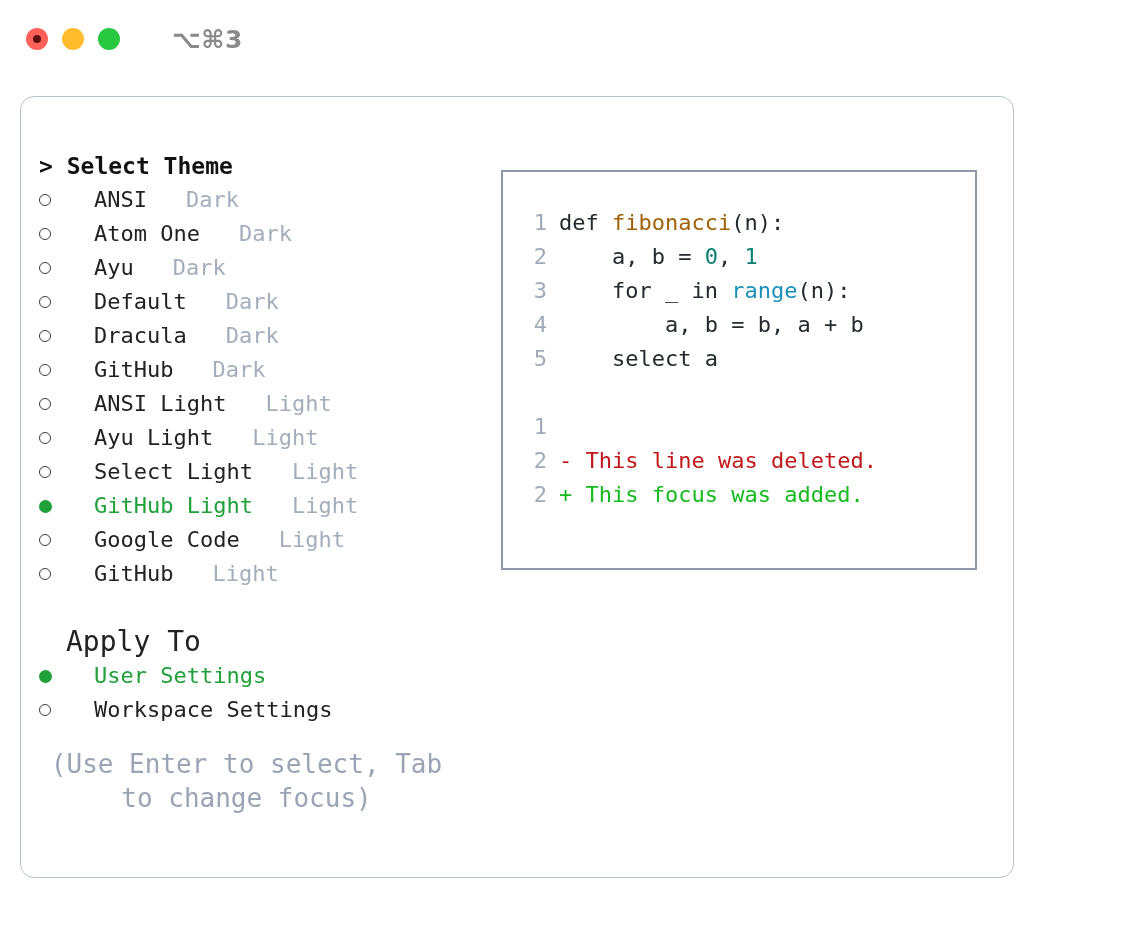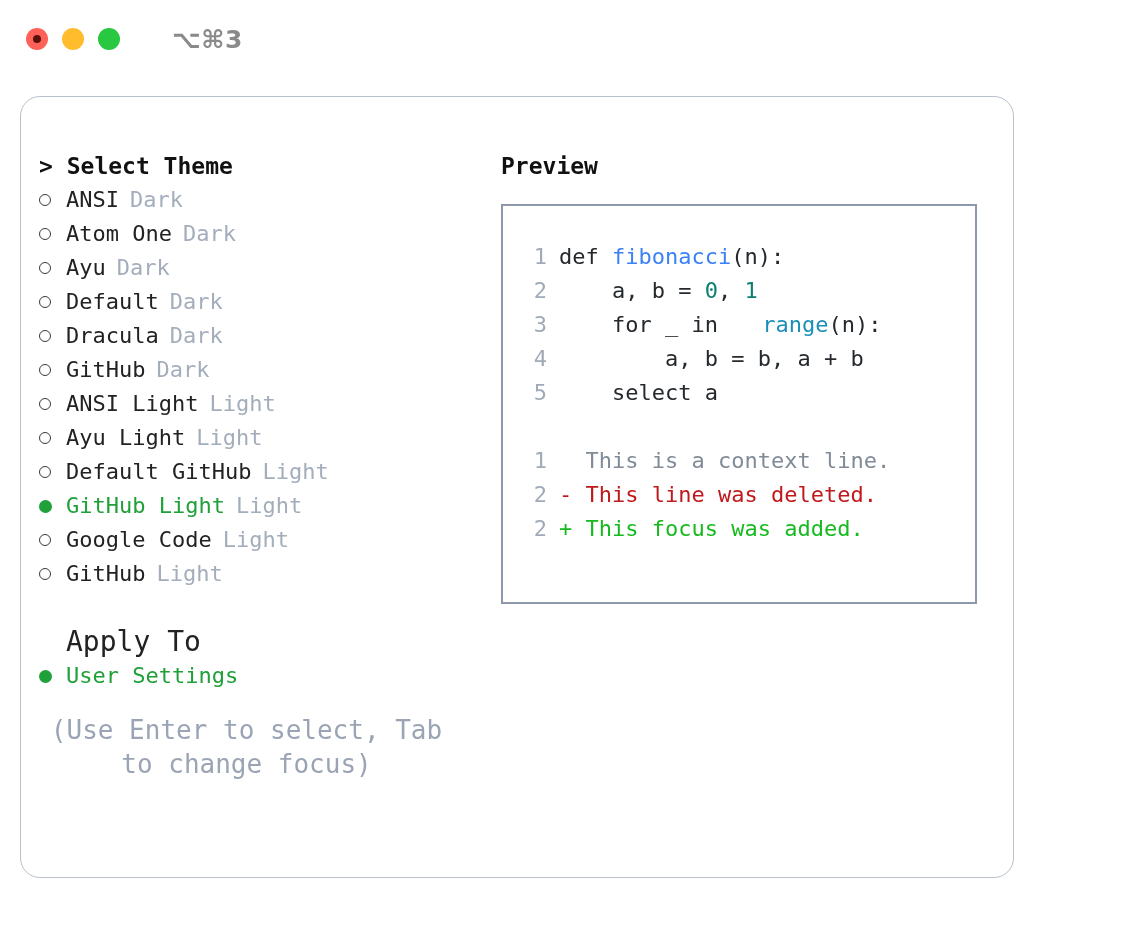--- a/index.html
+++ b/index.html
@@ -69,21 +69,21 @@
   }
 
   
   .frame {
     position: absolute;
     left: 20px;
     top: 96px;
     width: 994px;
     height: 782px;
     border: 1.5px solid #b8c0cc;
-    border-radius: 20px;
+    border-radius: 14px;
     box-sizing: border-box;
     background: #ffffff;
   }
 
   .cols {
     position: absolute;
     left: 0; top: 0;
     width: 100%;
     height: 100%;
   }
@@ -103,20 +103,21 @@
     line-height: 34px;
     white-space: pre;
   }
 
   .opt-row {
     display: flex;
     align-items: center;
     line-height: 34px;
     height: 34px;
     white-space: pre;
+    gap: 28px;
   }
   .bullet {
     width: 22px;
     min-width: 22px;
     display: inline-flex;
     align-items: center;
     justify-content: flex-start;
   }
   .dot-hollow {
     width: 12px; height: 12px;
@@ -193,22 +194,22 @@
     padding-left: 18px;
   }
   .lineno {
     width: 26px;
     min-width: 26px;
     text-align: right;
     color: #a0aab8;
     margin-right: 12px;
   }
   .tok-plain  { color: #24292e; }
-  .tok-fn     { color: #3b82f6; }
-  .tok-call   { color: #1a8fb8; margin-left: 31px; }
+  .tok-fn     { color: #a16207; }
+  .tok-call   { color: #1a8fb8; }
   .tok-num    { color: #0d8070; }
   .tok-ctx    { color: #808b97; }
   .tok-del    { color: #c0181b; }
   .tok-add    { color: #16ba1e; }
   .blank-line { height: 34px; }
 </style>
 </head>
 <body>
 
 <div class="window">
@@ -273,21 +274,21 @@
           </div>
 
           <div class="opt-row">
             <span class="bullet"><span class="dot-hollow"></span></span>
             <span class="opt-label">Ayu Light</span>
             <span class="opt-tag">Light</span>
           </div>
 
           <div class="opt-row">
             <span class="bullet"><span class="dot-hollow"></span></span>
-            <span class="opt-label">Default GitHub</span>
+            <span class="opt-label">Select Light</span>
             <span class="opt-tag">Light</span>
           </div>
 
           <div class="opt-row">
             <span class="bullet"><span class="dot-filled"></span></span>
             <span class="opt-label selected">GitHub Light</span>
             <span class="opt-tag">Light</span>
           </div>
 
           <div class="opt-row">
@@ -307,27 +308,30 @@
         <div class="spacer-line"></div>
 
         <div>
           <div class="apply-title">Apply To</div>
 
           <div class="opt-row">
             <span class="bullet"><span class="dot-filled"></span></span>
             <span class="opt-label selected">User Settings</span>
           </div>
 
+          <div class="opt-row">
+            <span class="bullet"><span class="dot-hollow"></span></span>
+            <span class="opt-label">Workspace Settings</span>
+          </div>
         </div>
 
         <div class="hint">(Use Enter to select, Tab to change focus)</div>
       </div>
 
       <div class="right-col">
-        <div class="preview-title">Preview</div>
 
         <div class="preview-panel">
 
           <div class="code-line">
             <span class="lineno">1</span>
             <span class="tok-plain">def </span><span class="tok-fn">fibonacci</span><span class="tok-plain">(n):</span>
           </div>
 
           <div class="code-line">
             <span class="lineno">2</span>
@@ -346,21 +350,21 @@
 
           <div class="code-line">
             <span class="lineno">5</span>
             <span class="tok-plain">    select a</span>
           </div>
 
           <div class="blank-line"></div>
 
           <div class="code-line">
             <span class="lineno">1</span>
-            <span class="tok-ctx">  </span><span class="tok-ctx">This is a context line.</span>
+            <span class="tok-ctx">  </span>
           </div>
 
           <div class="code-line">
             <span class="lineno">2</span>
             <span class="tok-del">- </span><span class="tok-del">This line was deleted.</span>
           </div>
 
           <div class="code-line">
             <span class="lineno">2</span>
             <span class="tok-add">+ </span><span class="tok-add">This focus was added.</span>

